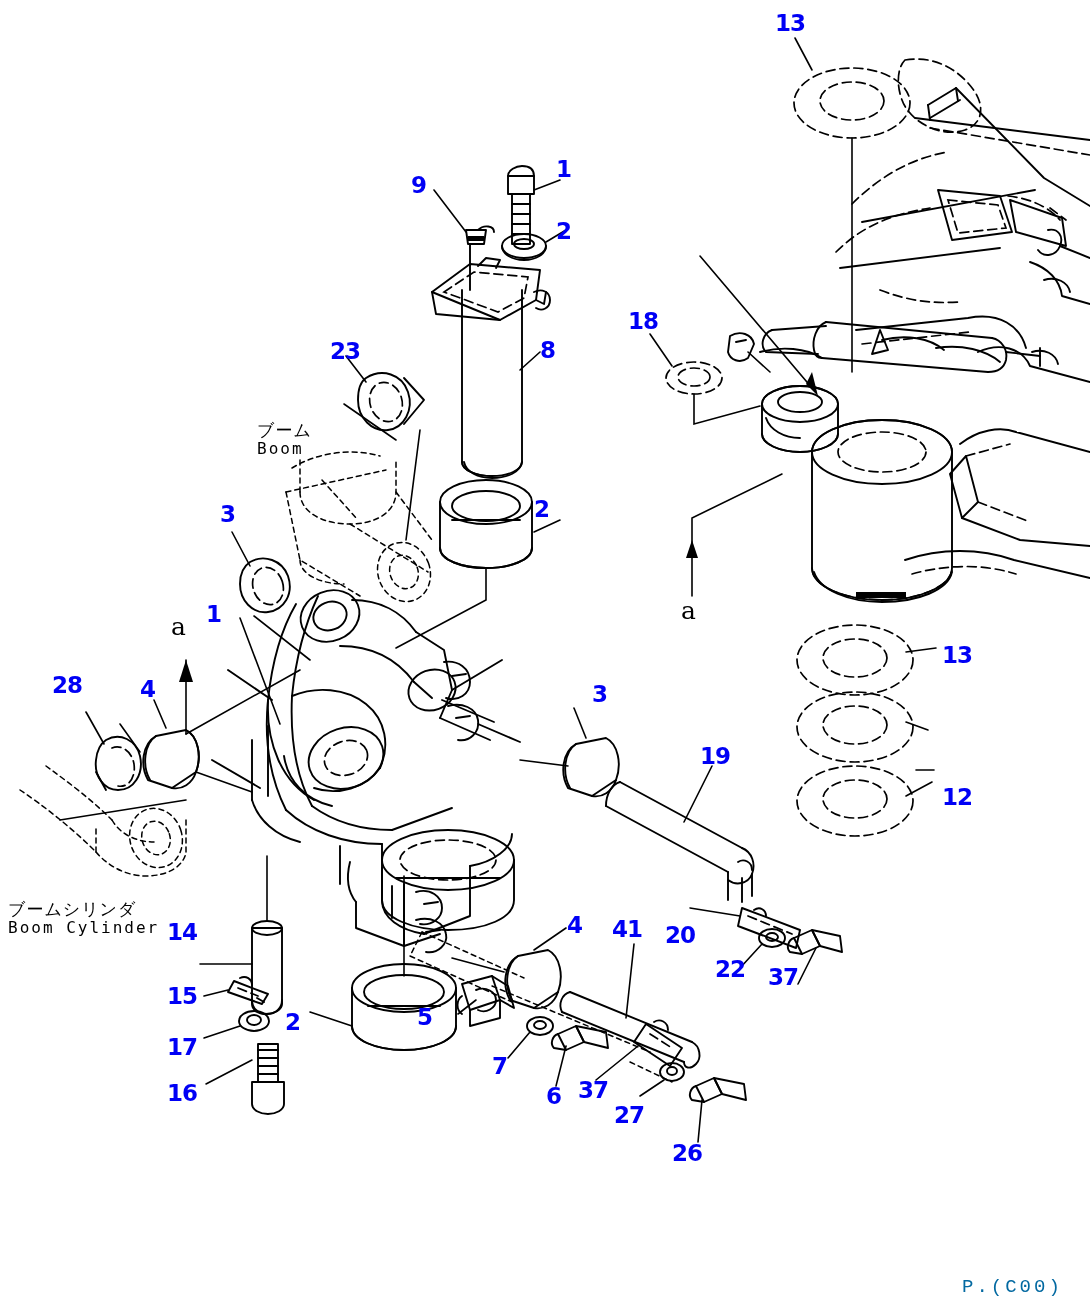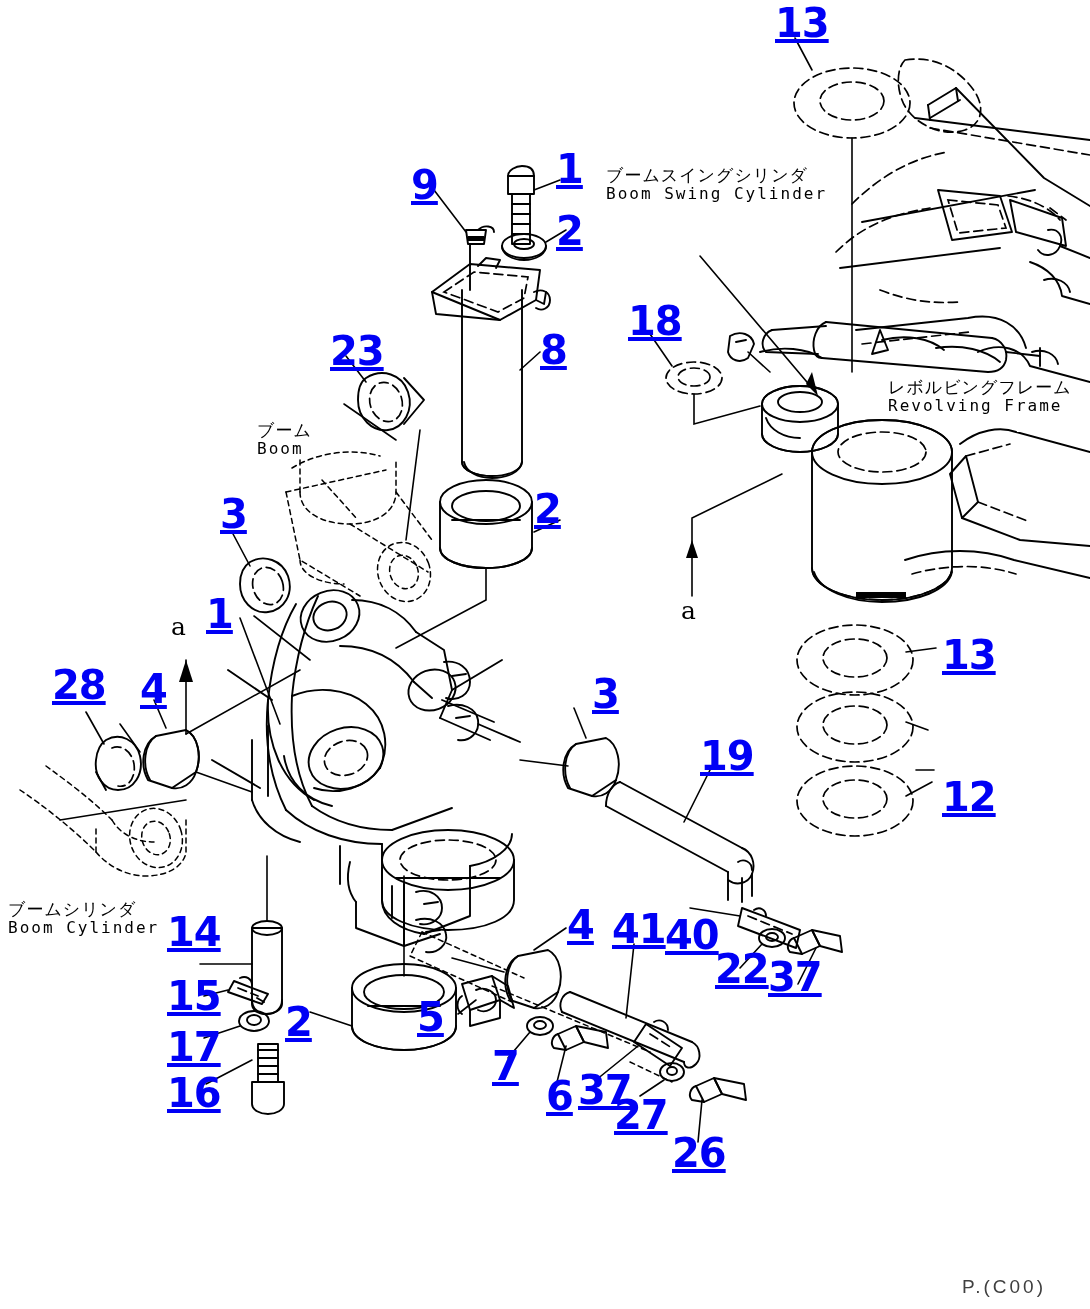--- a/index.html
+++ b/index.html
@@ -1,24 +1,24 @@
 <!DOCTYPE html>
 <html><head>
 <meta charset="utf-8">
 <style>
   html,body{margin:0;padding:0;background:#ffffff;}
   body{width:1090px;height:1309px;font-family:"DejaVu Sans",sans-serif;}
   #sheet{position:relative;width:1090px;height:1309px;background:#fff;overflow:hidden;}
   #art{position:absolute;left:0;top:0;width:1090px;height:1309px;}
-  .lbl{position:absolute;color:#0000f5;font-family:"DejaVu Sans",sans-serif;font-weight:bold;font-size:40px;line-height:35px;letter-spacing:-1px;white-space:nowrap;text-decoration:underline;}
+  .lbl{position:absolute;color:#0000f5;font-family:"DejaVu Sans",sans-serif;font-weight:bold;font-size:23px;line-height:35px;letter-spacing:-1px;white-space:nowrap;}
   .cap{position:absolute;color:#000;font-family:"DejaVu Sans Mono","Liberation Mono",monospace;white-space:nowrap;line-height:1.12;}
   .cap .jp{font-size:17px;letter-spacing:1px;display:block;}
   .cap .en{font-size:16px;letter-spacing:2px;display:block;}
   .secmk{position:absolute;color:#000;font-family:"DejaVu Serif",serif;font-size:25px;font-style:normal;}
-  .foot{position:absolute;color:#404040;font-family:Liberation Sans, sans-serif;font-size:19px;letter-spacing:3px;}
+  .foot{position:absolute;color:#0369a1;font-family:Liberation Mono, monospace;font-size:19px;letter-spacing:3px;}
 </style>
 </head>
 <body>
 
 <div id="sheet">
 
   <svg id="art" viewBox="0 0 1090 1309" xmlns="http://www.w3.org/2000/svg">
     <defs>
       <style>
         .s  { fill:none; stroke:#000; stroke-width:1.9; stroke-linecap:round; stroke-linejoin:round; }
@@ -438,28 +438,20 @@
 
     <g>
       <path class="sf" d="M422,932 L524,978"></path>
       <path class="sf" d="M410,956 L512,1002"></path>
       <path class="sf" d="M422,932 L410,956"></path>
       <path class="sf" d="M630,1062 L672,1082"></path>
       <path class="sf" d="M492,986 L650,1052"></path>
     </g>
   </svg>
 
-  <div class="cap" style="left:606px;top:166px">
-    <span class="jp">ブームスイングシリンダ</span>
-    <span class="en">Boom Swing Cylinder</span>
-  </div>
-  <div class="cap" style="left:888px;top:378px">
-    <span class="jp">レボルビングフレーム</span>
-    <span class="en">Revolving Frame</span>
-  </div>
   <div class="cap" style="left:257px;top:421px">
     <span class="jp">ブーム</span>
     <span class="en">Boom</span>
   </div>
   <div class="cap" style="left:8px;top:900px">
     <span class="jp">ブームシリンダ</span>
     <span class="en">Boom Cylinder</span>
   </div>
 
   <div class="secmk" style="left:171px;top:612px">a</div>
@@ -477,21 +469,21 @@
   <div class="lbl" style="left:206px;top:597px">1</div>
   <div class="lbl" style="left:52px;top:668px">28</div>
   <div class="lbl" style="left:140px;top:672px">4</div>
   <div class="lbl" style="left:592px;top:677px">3</div>
   <div class="lbl" style="left:942px;top:638px">13</div>
   <div class="lbl" style="left:700px;top:739px">19</div>
   <div class="lbl" style="left:942px;top:780px">12</div>
   <div class="lbl" style="left:167px;top:915px">14</div>
   <div class="lbl" style="left:567px;top:908px">4</div>
   <div class="lbl" style="left:612px;top:912px">41</div>
-  <div class="lbl" style="left:665px;top:918px">40</div>
+  <div class="lbl" style="left:665px;top:918px">20</div>
   <div class="lbl" style="left:715px;top:952px">22</div>
   <div class="lbl" style="left:768px;top:960px">37</div>
   <div class="lbl" style="left:167px;top:979px">15</div>
   <div class="lbl" style="left:417px;top:1000px">5</div>
   <div class="lbl" style="left:285px;top:1005px">2</div>
   <div class="lbl" style="left:167px;top:1030px">17</div>
   <div class="lbl" style="left:492px;top:1049px">7</div>
   <div class="lbl" style="left:546px;top:1079px">6</div>
   <div class="lbl" style="left:578px;top:1073px">37</div>
   <div class="lbl" style="left:167px;top:1076px">16</div>

